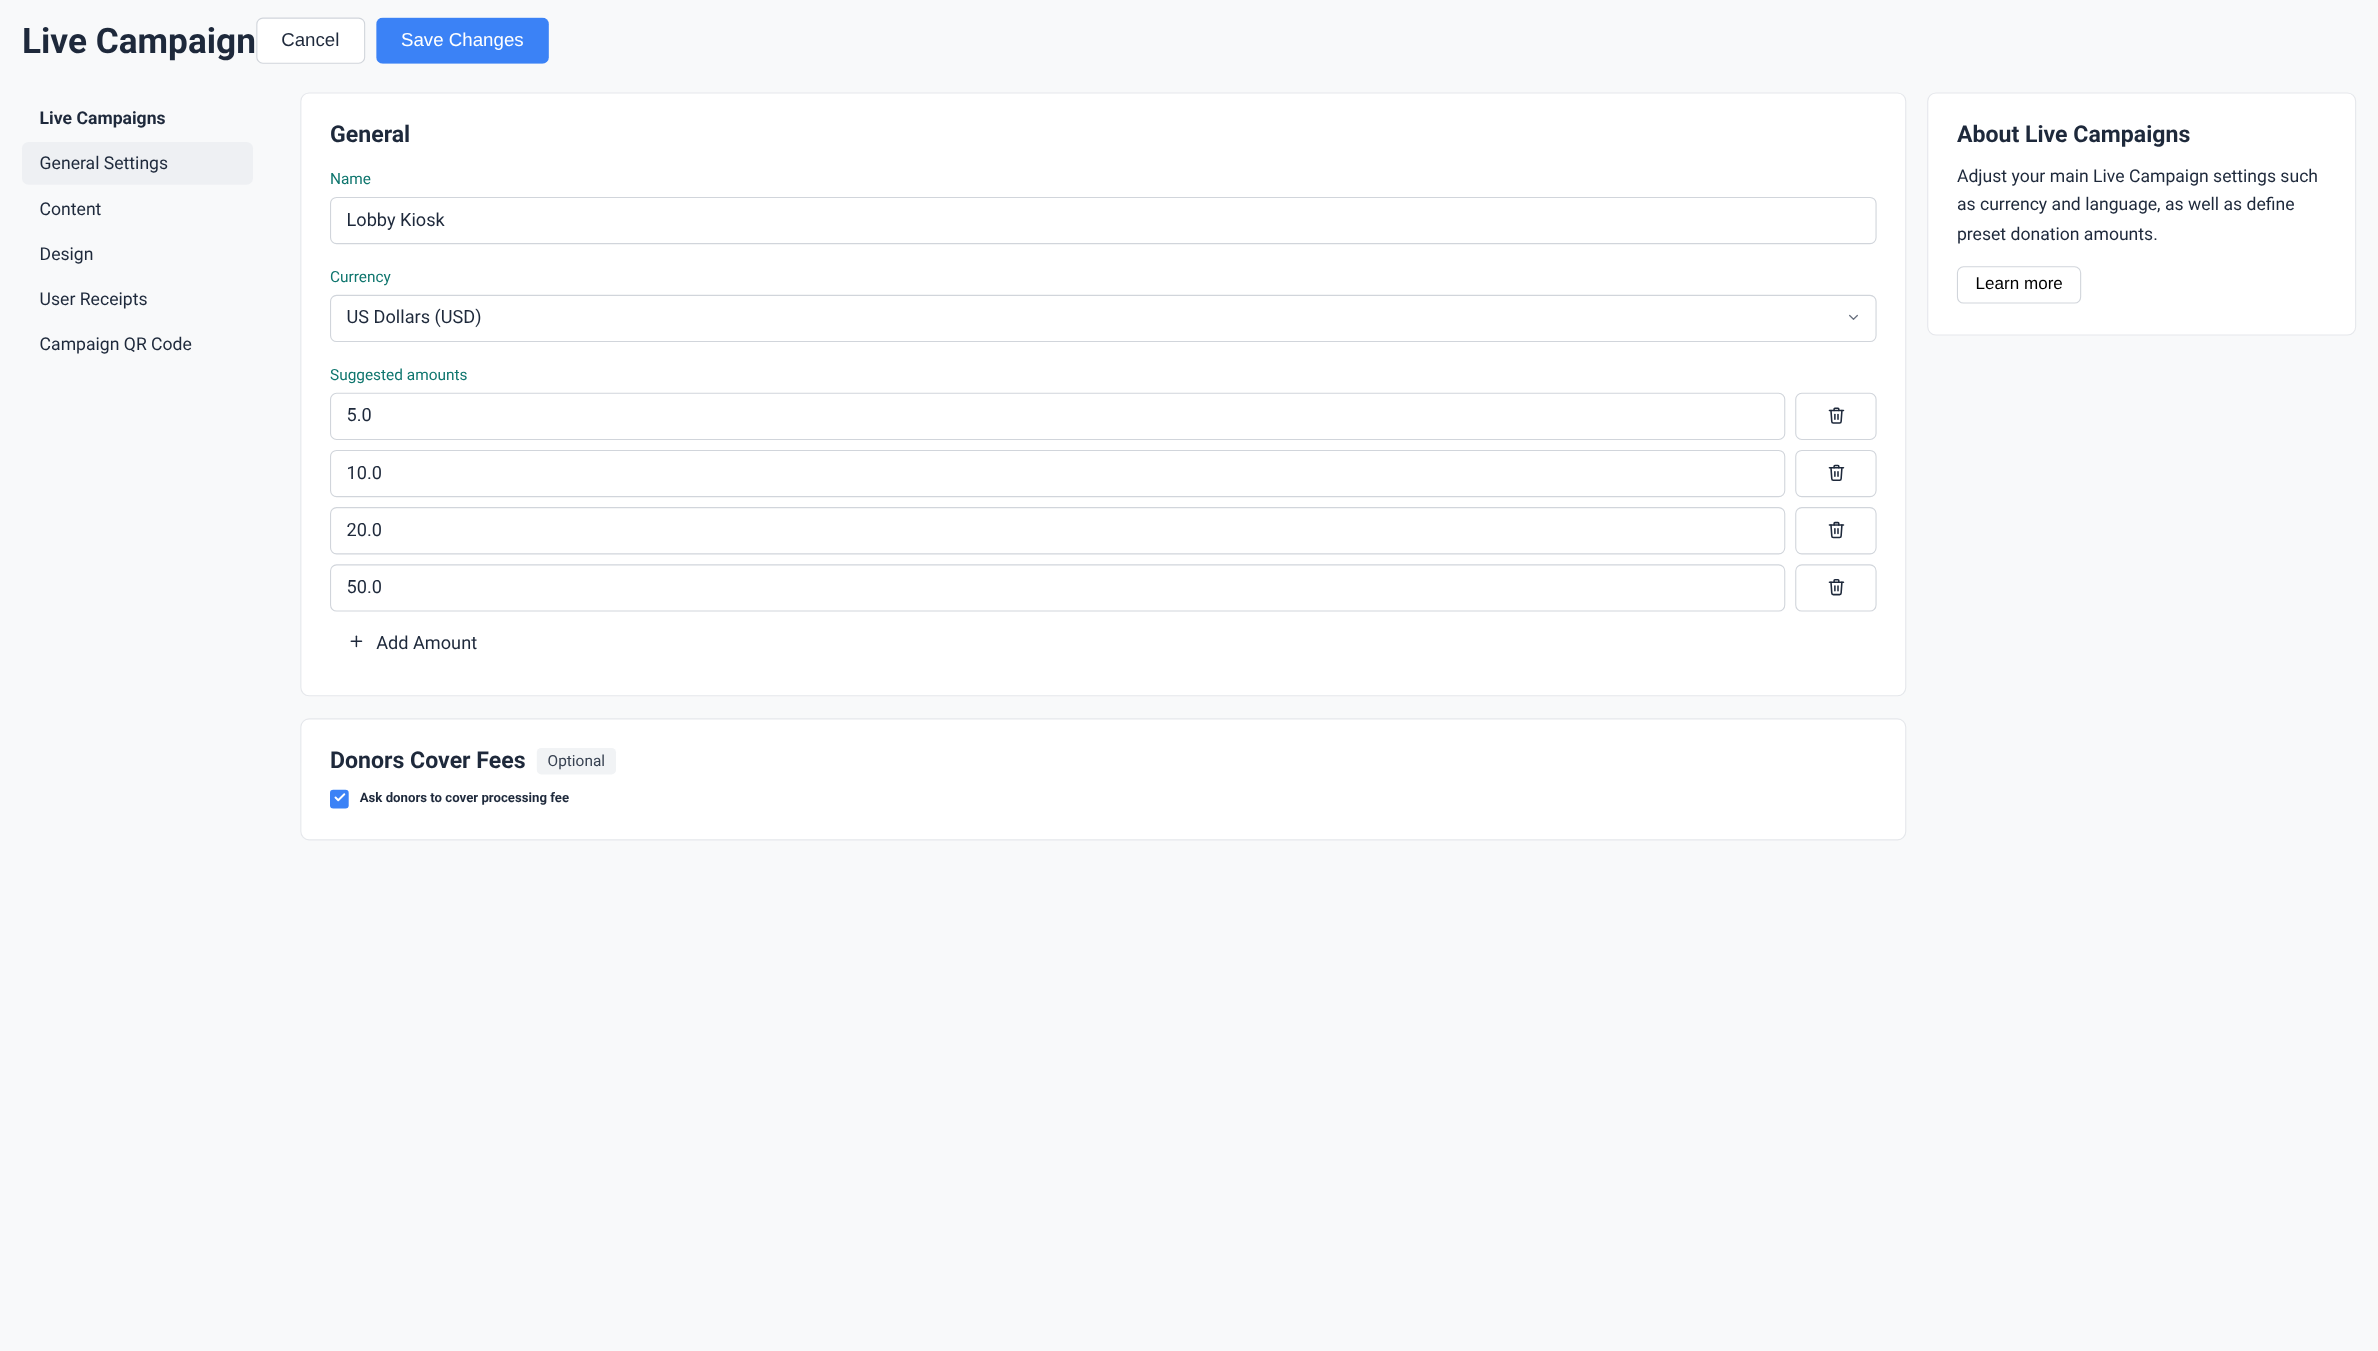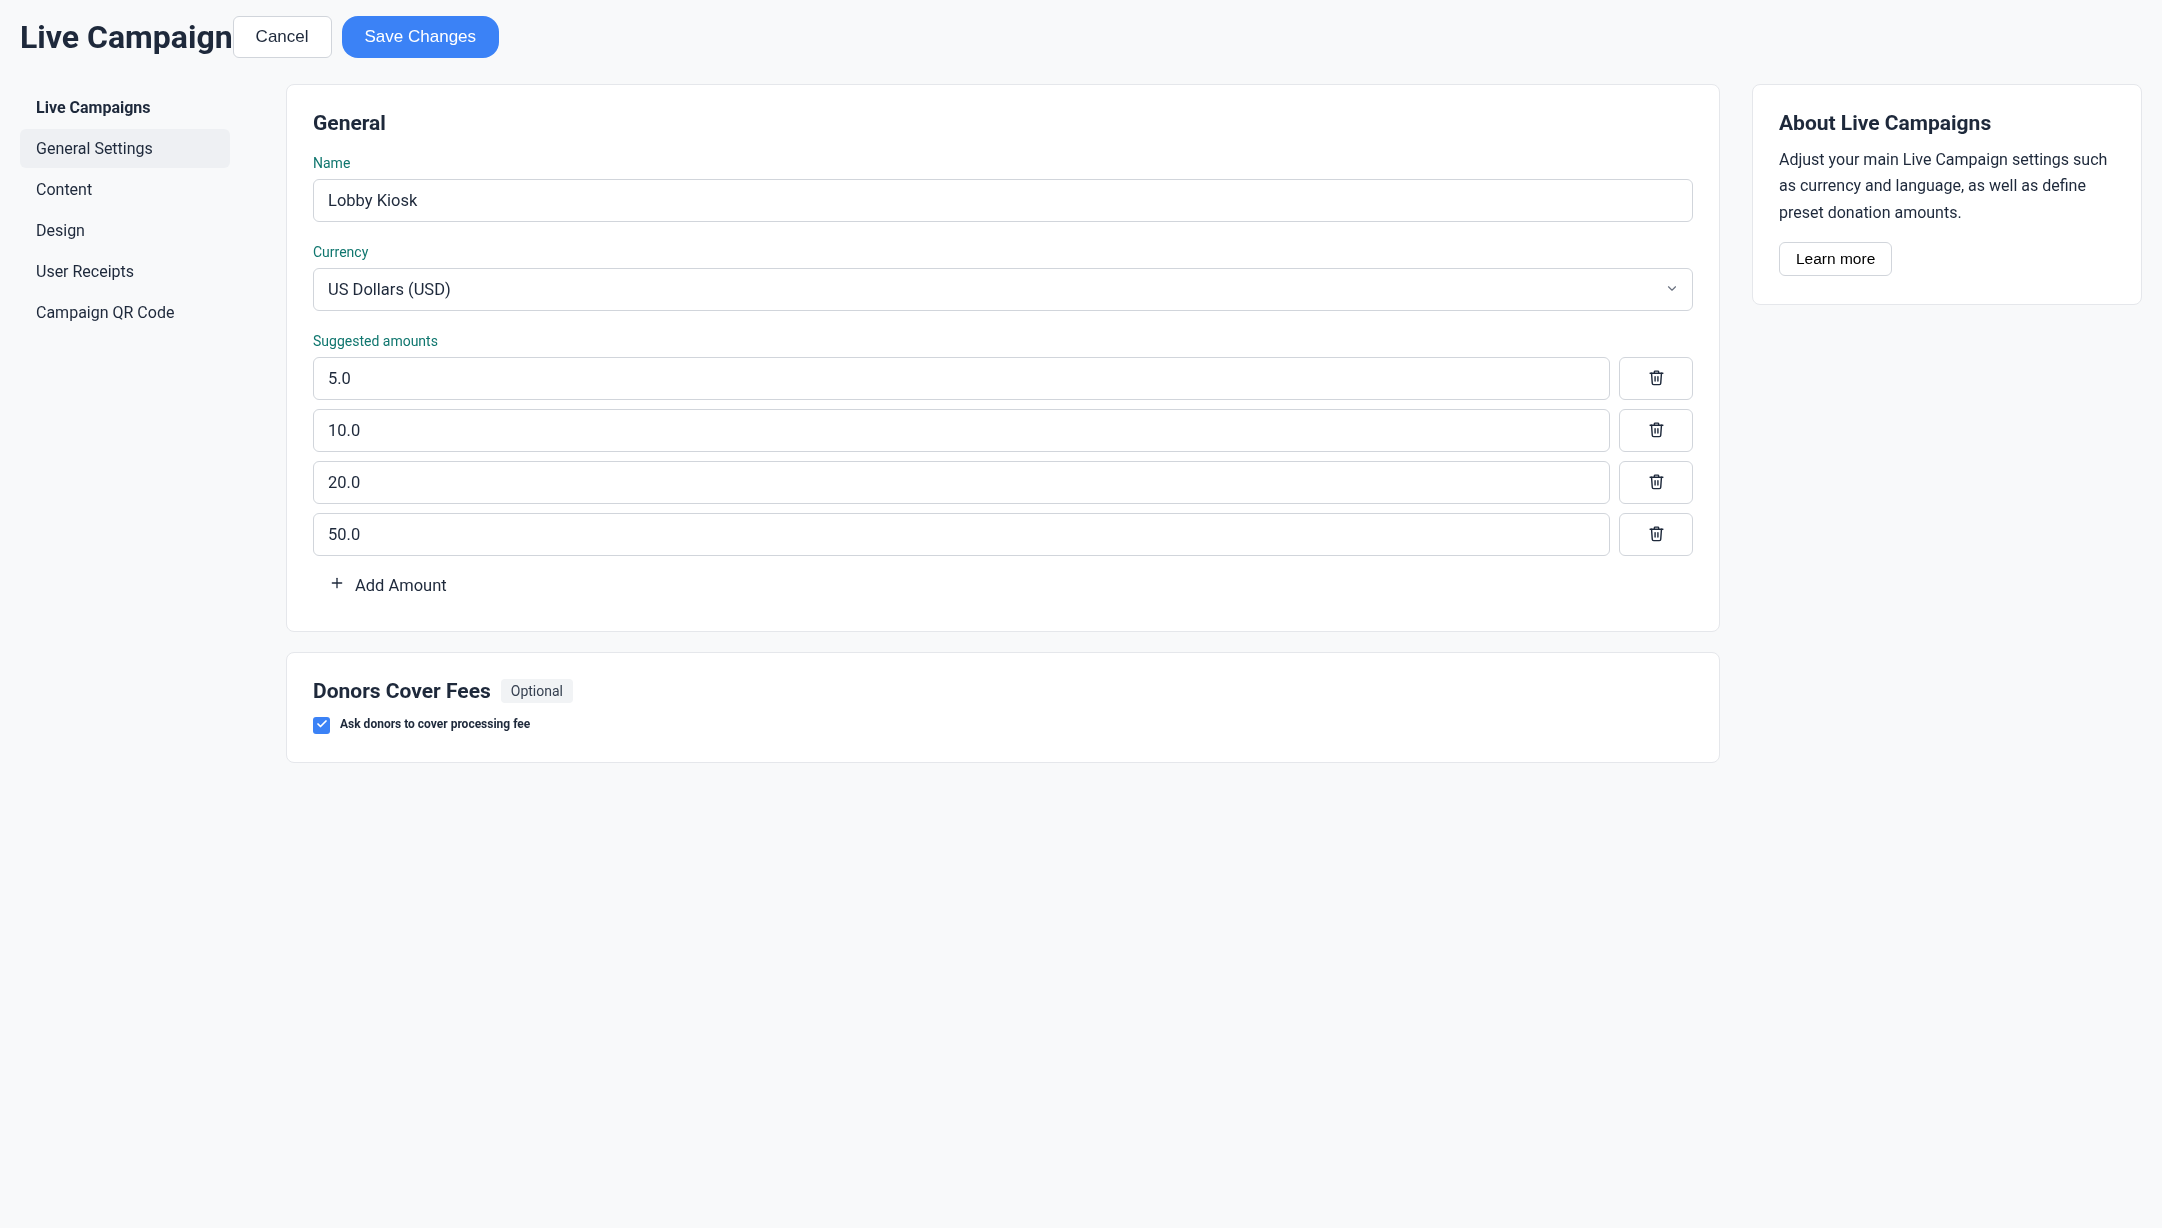--- a/index.html
+++ b/index.html
@@ -35,26 +35,25 @@
     border: 1px solid transparent;
   }
   .btn-secondary {
     background: #fff;
     border: 1px solid #d1d5db;
     color: #1e293b;
   }
   .btn-primary {
     background: #3b82f6;
     color: #fff;
-    border-radius: 16px;
   }
   .layout {
     display: grid;
     grid-template-columns: 210px 1fr 390px;
-    gap: 32px;
+    gap: 19px;
     align-items: start;
   }
   .sidebar {
     padding-top: 4px;
   }
   .sidebar-item {
     padding: 10px 16px;
     border-radius: 6px;
     font-size: 16px;
     color: #1e293b;

